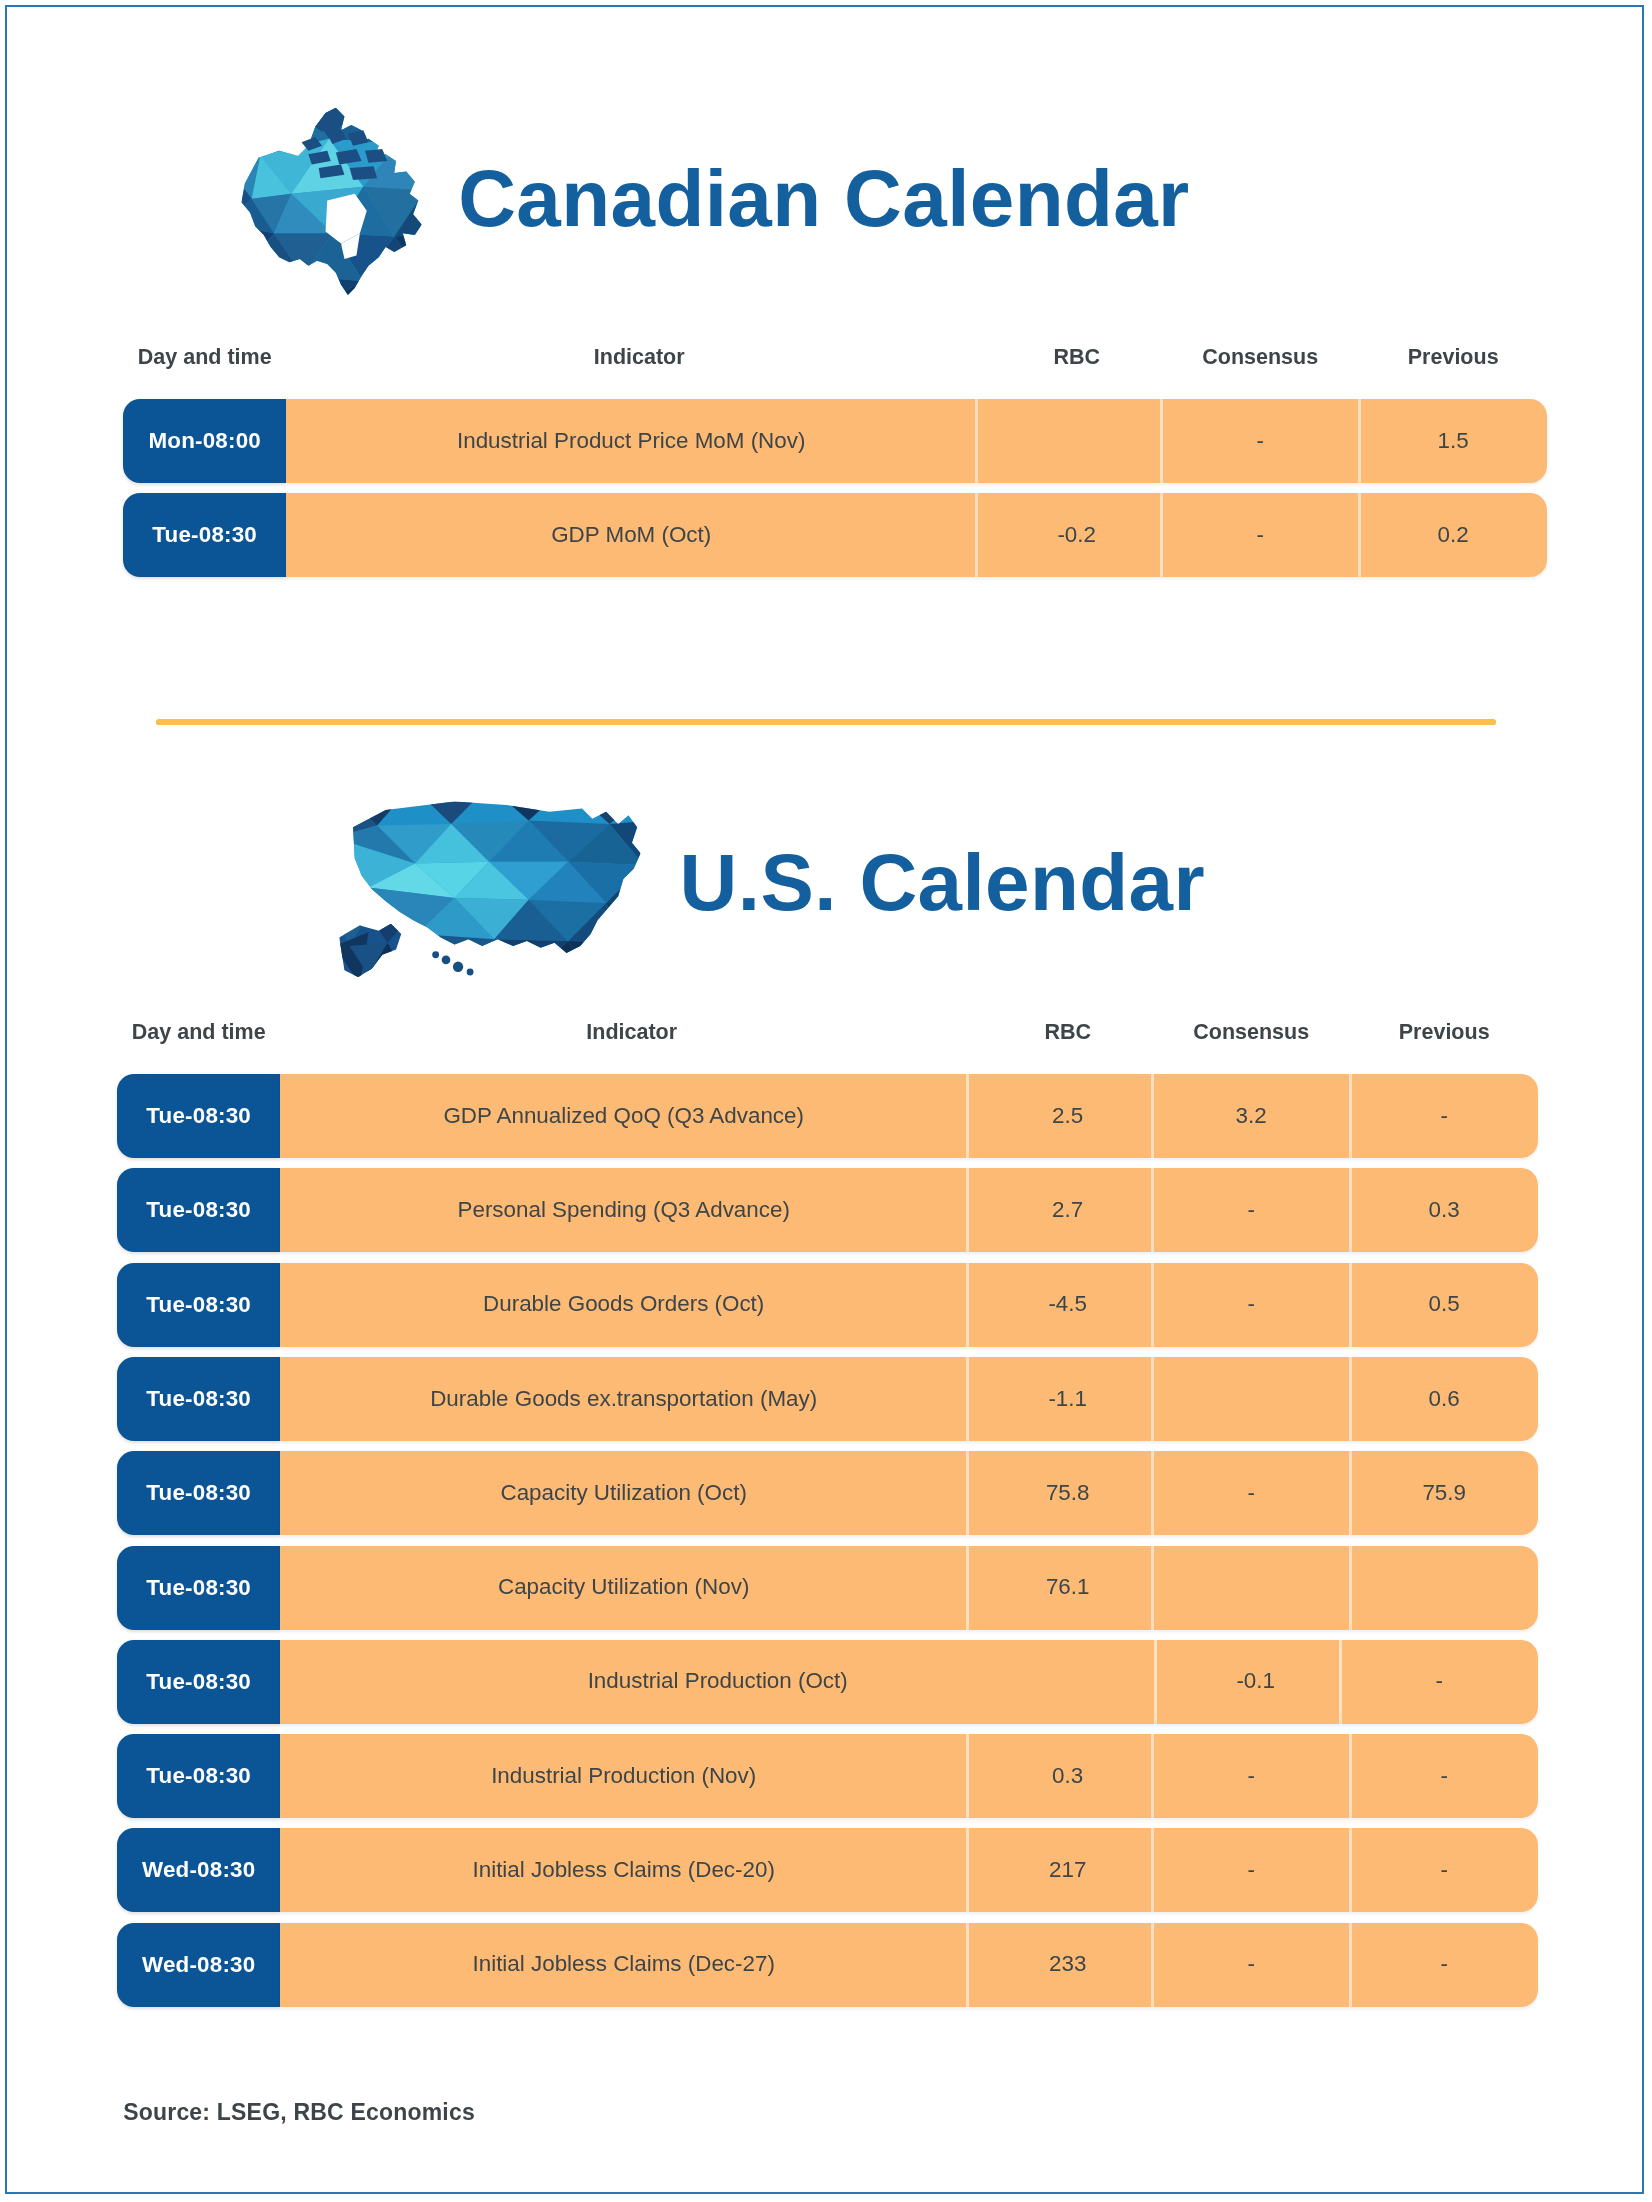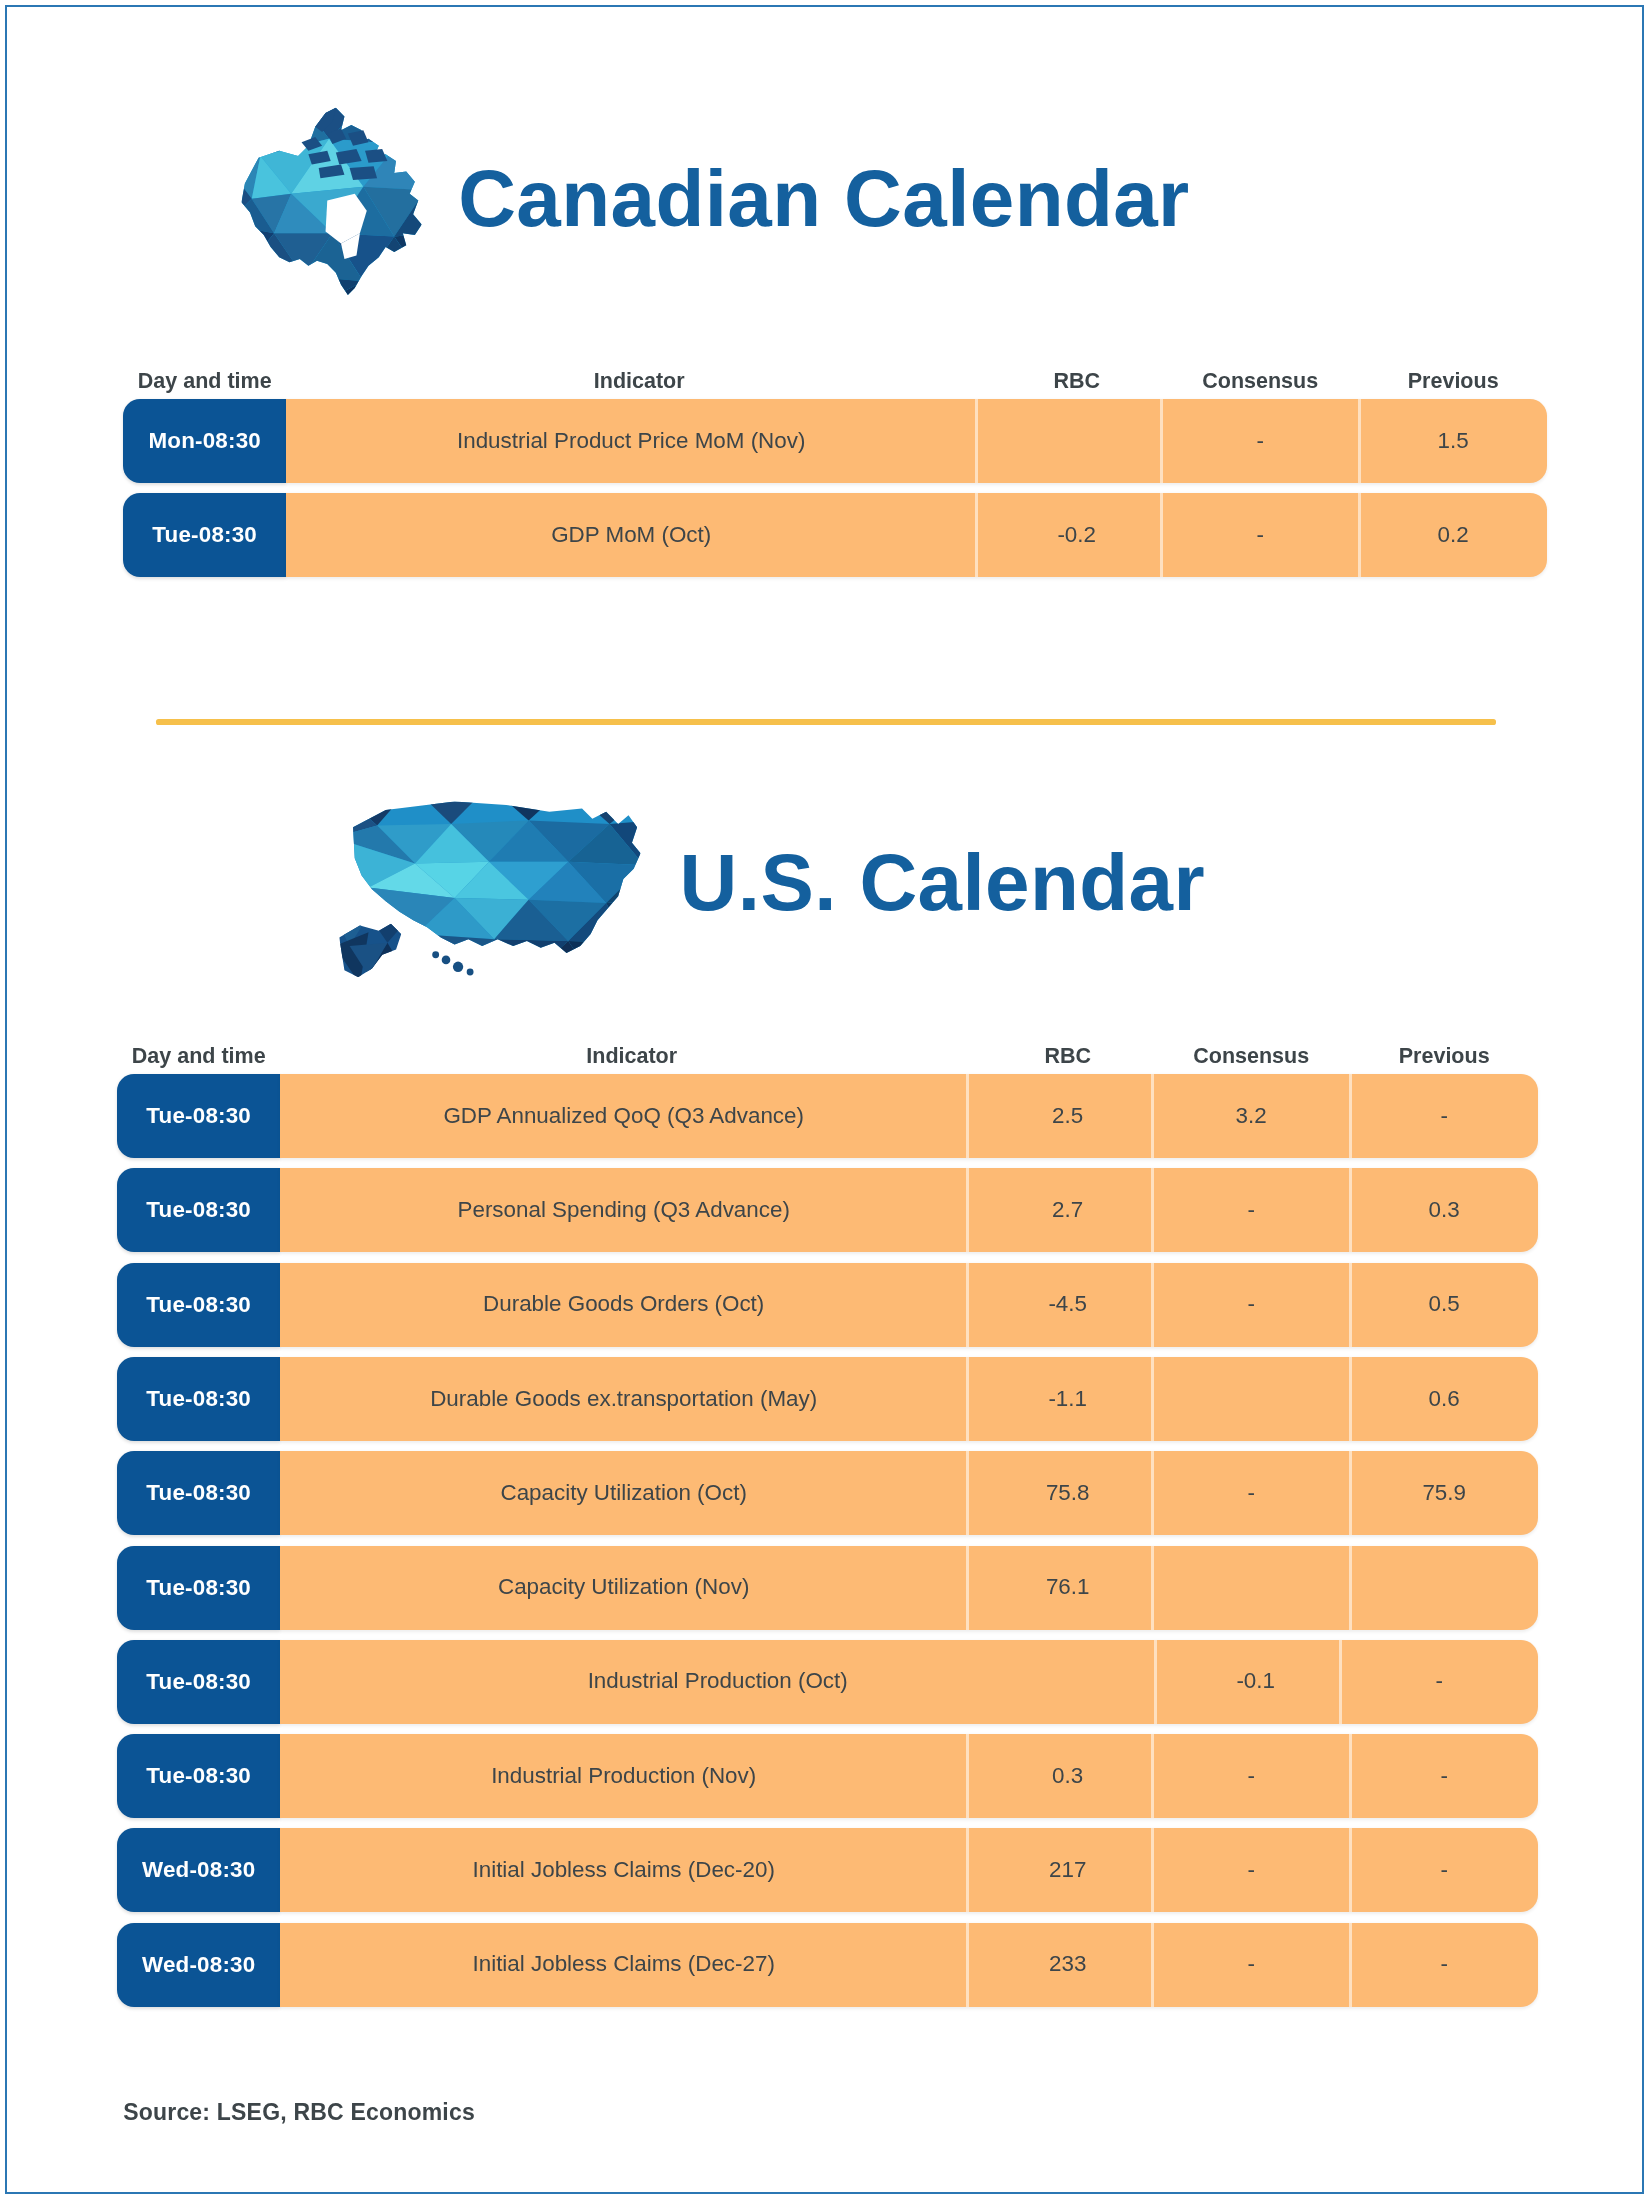--- a/index.html
+++ b/index.html
@@ -75,21 +75,21 @@
 
   
   .table {
     position: absolute;
   }
   .table-ca { left: 116px; top: 340px; width: 1424px; }
   .table-us { left: 110px; top: 1015px; width: 1421px; }
 
   .thead {
     display: flex;
-    align-items: flex-end;
+    align-items: flex-start;
     height: 45px;
     padding-bottom: 6.9px;
   }
   .thead .th {
     font-size: 21.5px;
     font-weight: bold;
     color: #3d4549;
     text-align: center;
     line-height: 1;
   }
@@ -241,21 +241,21 @@
   <div class="table table-ca">
     <div class="thead">
       <div class="th col-day">Day and time</div>
       <div class="th col-ind">Indicator</div>
       <div class="th col-rbc">RBC</div>
       <div class="th col-con">Consensus</div>
       <div class="th col-prev">Previous</div>
     </div>
     <div id="ca-body">
         <div class="trow">
-          <div class="cell-day">Mon-08:30</div>
+          <div class="cell-day">Mon-08:00</div>
           <div class="cell-rest">
             <div class="cell cell-ind">Industrial Product Price MoM (Nov)</div>
             <div class="cell cell-rbc"></div>
             <div class="cell cell-con">-</div>
             <div class="cell cell-prev">1.5</div>
           </div>
         </div>
         <div class="trow">
           <div class="cell-day">Tue-08:30</div>
           <div class="cell-rest">

